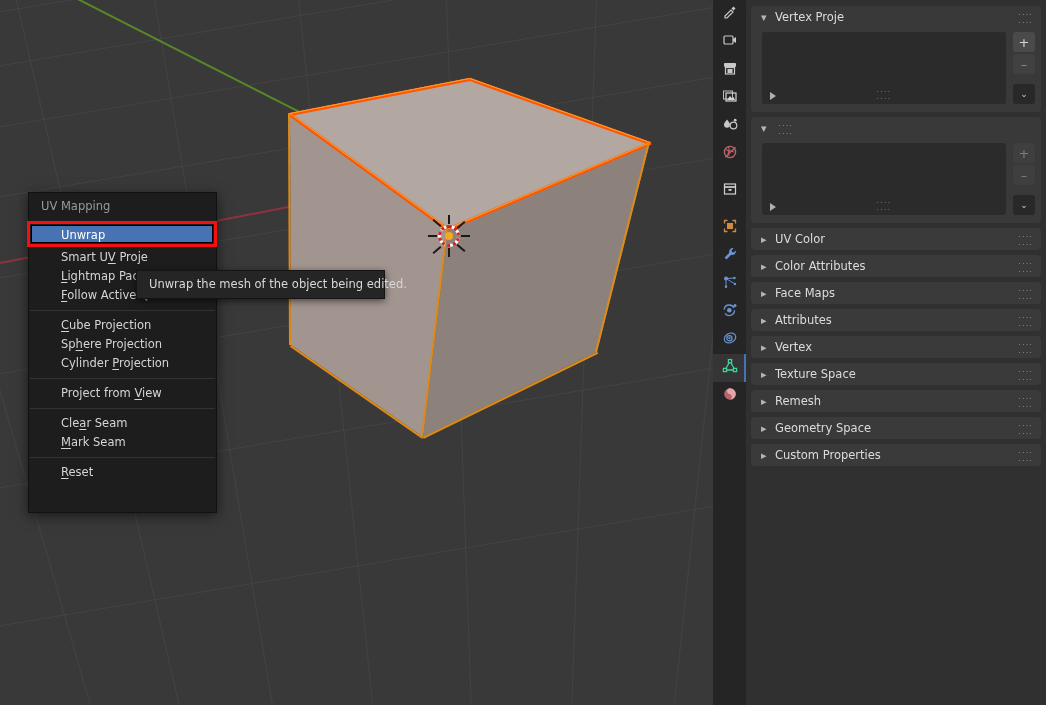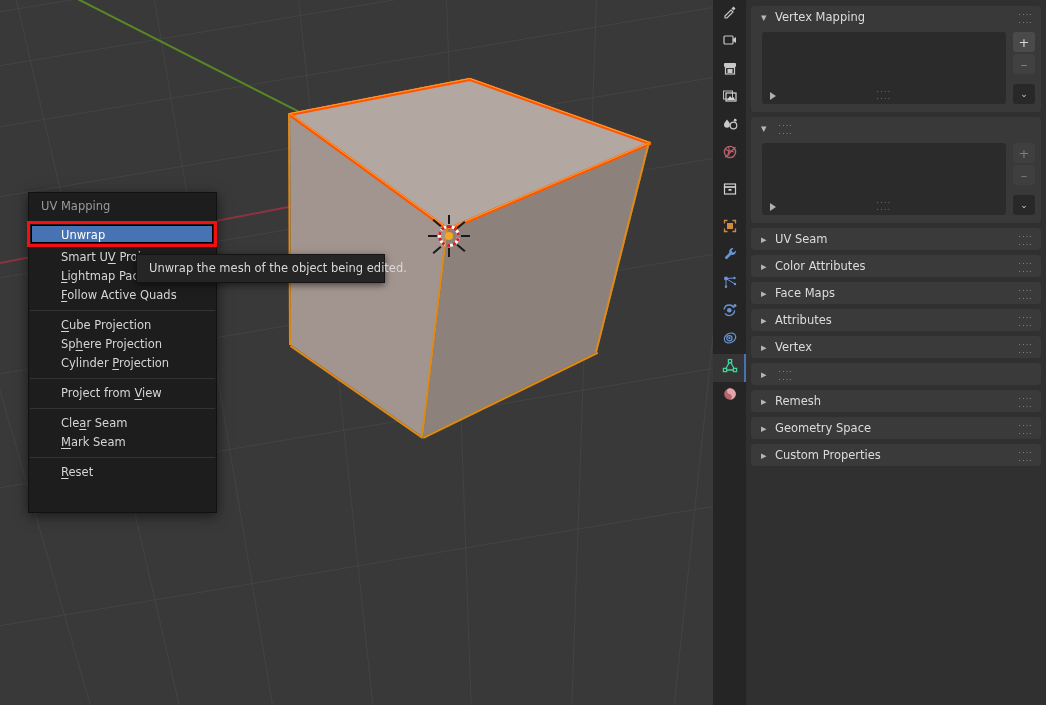--- a/index.html
+++ b/index.html
@@ -89,21 +89,21 @@
     border: 1px solid #000;
     z-index: 50;
   }
   #unwrap-row .lbl {
     position: absolute; left: 29px; top: 1px;
     color: #ffffff; font-size: 11.5px; line-height: 16px;
   }
 
   
   #tooltip {
-    position: absolute; left: 136px; top: 254px; width: 249px; height: 29px;
+    position: absolute; left: 136px; top: 270px; width: 249px; height: 29px;
     background: #252525;
     border: 1px solid #141414;
     box-shadow: 0 2px 7px rgba(0,0,0,0.55);
     z-index: 70;
   }
   #tooltip .txt {
     color: #d8d8d8; font-size: 11.5px;
     line-height: 27px; padding-left: 12px; white-space: nowrap;
   }
 
@@ -381,21 +381,21 @@
             <path d="M8 2.2a5.8 5.8 0 0 1 0 11.6A3.2 3.2 0 0 0 8 8a2.6 2.6 0 0 1 0-5.8z" fill="#e0a7ad"></path>
           </svg></span>
       </div>
     </div>
 
   <div id="props">
 
     <div class="panel">
       <div class="panel-head">
         <span class="caret">▾</span>
-        <span class="ptitle">Vertex Mapping</span>
+        <span class="ptitle">Vertex Proje</span>
         <span class="grip">
             <i>․․․․</i>
             <i>․․․․</i>
           </span>
       </div>
       <div class="panel-body">
         <div class="listbox">
           <div class="footer-arrow"></div>
           <div class="footer-grip">
               <i>․․․․</i>
@@ -430,21 +430,21 @@
           <div class="sbtn off">+</div>
           <div class="sbtn off">–</div>
           <div class="sbtn dark">⌄</div>
         </div>
       </div>
     </div>
 
     <div id="closed-panels">
         <div class="closed-panel">
           <span class="caret">▸</span>
-          <span class="ptitle">UV Seam</span>
+          <span class="ptitle">UV Color</span>
           <span class="grip">
             <i>․․․․</i>
             <i>․․․․</i>
           </span>
         </div>
         <div class="closed-panel">
           <span class="caret">▸</span>
           <span class="ptitle">Color Attributes</span>
           <span class="grip">
             <i>․․․․</i>
@@ -470,20 +470,21 @@
         <div class="closed-panel">
           <span class="caret">▸</span>
           <span class="ptitle">Vertex</span>
           <span class="grip">
             <i>․․․․</i>
             <i>․․․․</i>
           </span>
         </div>
         <div class="closed-panel">
           <span class="caret">▸</span>
+          <span class="ptitle">Texture Space</span>
           <span class="grip">
             <i>․․․․</i>
             <i>․․․․</i>
           </span>
         </div>
         <div class="closed-panel">
           <span class="caret">▸</span>
           <span class="ptitle">Remesh</span>
           <span class="grip">
             <i>․․․․</i>

